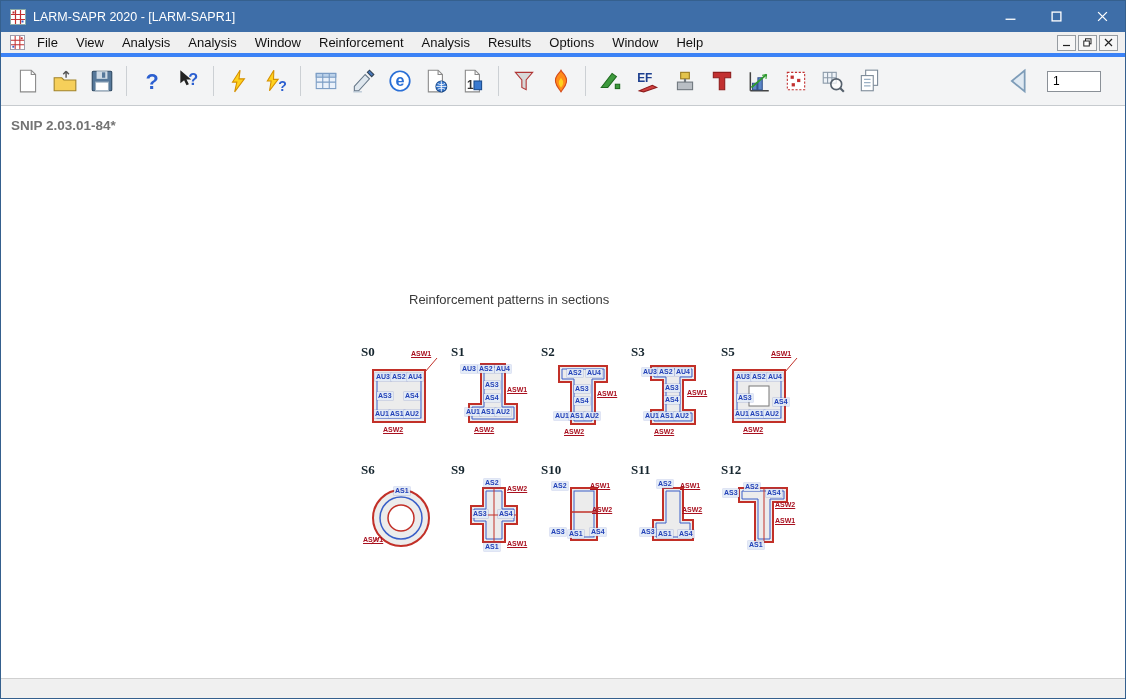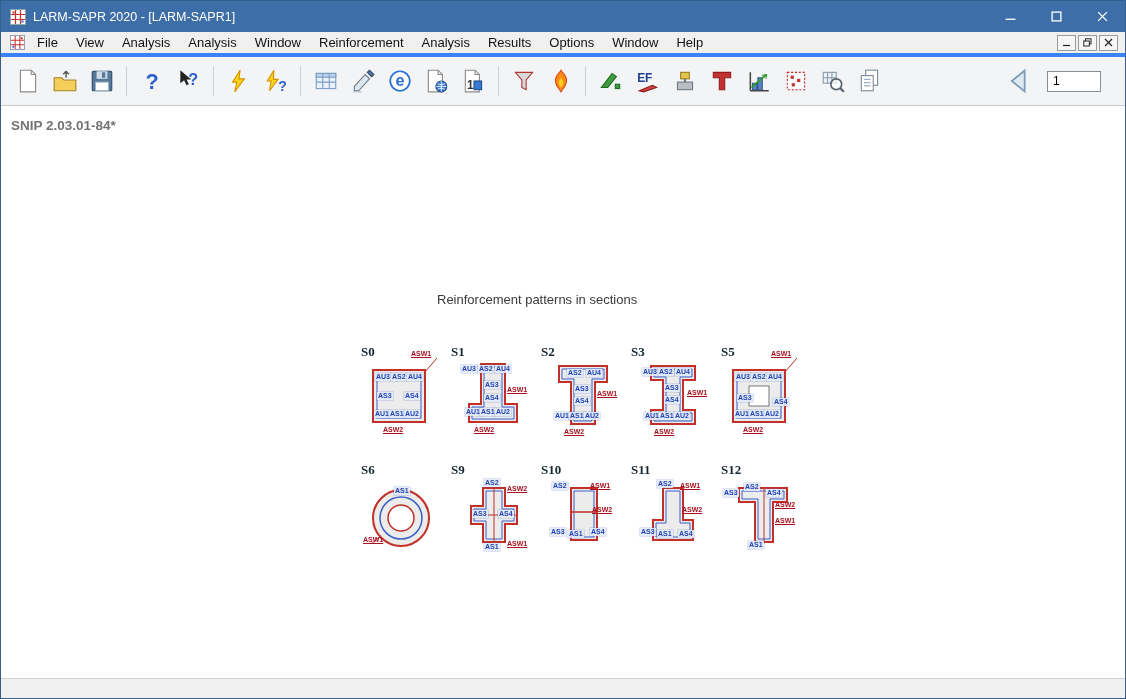--- a/index.html
+++ b/index.html
@@ -26,21 +26,21 @@
   .tbtn { width:37px; height:38px; display:flex; align-items:center; justify-content:center; border-radius:3px; }
   .tbtn svg { width:26px; height:26px; }
   .tsep { width:1px; height:30px; background:#ccd0d4; margin:0 6px; }
   .toolbar-right { margin-left:auto; display:flex; align-items:center; gap:8px; padding-right:16px; }
   .back-btn { width:38px; height:38px; display:flex; align-items:center; justify-content:center; }
   .back-btn svg { width:28px; height:28px; }
   .page-field { width:54px; height:21px; border:1px solid #8a9097; background:#fff; font-size:12px; padding:0 5px; font-family:"Liberation Sans", sans-serif; }
   
   .content { position:relative; height:572px; background:#fff; overflow:hidden; }
   .snip { position:absolute; left:10px; top:12px; font-weight:bold; font-size:13.5px; color:#737373; }
-  .heading { position:absolute; left:436px; top:186px; font-size:13px; color:#3a3a3a; }
+  .heading { position:absolute; left:408px; top:186px; font-size:13px; color:#3a3a3a; }
   .caption { position:absolute; left:352px; top:468px; font-size:13px; color:#3a3a3a; }
   .sections { position:absolute; left:360px; top:238px; }
   .sec-row { display:flex; }
   .sec-row + .sec-row { margin-top:14px; }
   .sec-cell { position:relative; width:90px; height:104px; }
   .sec-id { position:absolute; left:0; top:0; font-family:"Liberation Serif", serif; font-weight:bold; font-size:13px; color:#16262f; }
   .sec-svg { position:absolute; left:0; top:0; }
   .sec-lbl { position:absolute; font-size:7px; font-weight:bold; line-height:1.1; white-space:nowrap; }
   .sec-lbl.blue { color:#2342b8; background:rgba(226,234,246,0.92); padding:0 1px; box-shadow:0 0 0 0.5px rgba(70,100,190,0.35); }
   .sec-lbl.red { color:#a8101f; }

